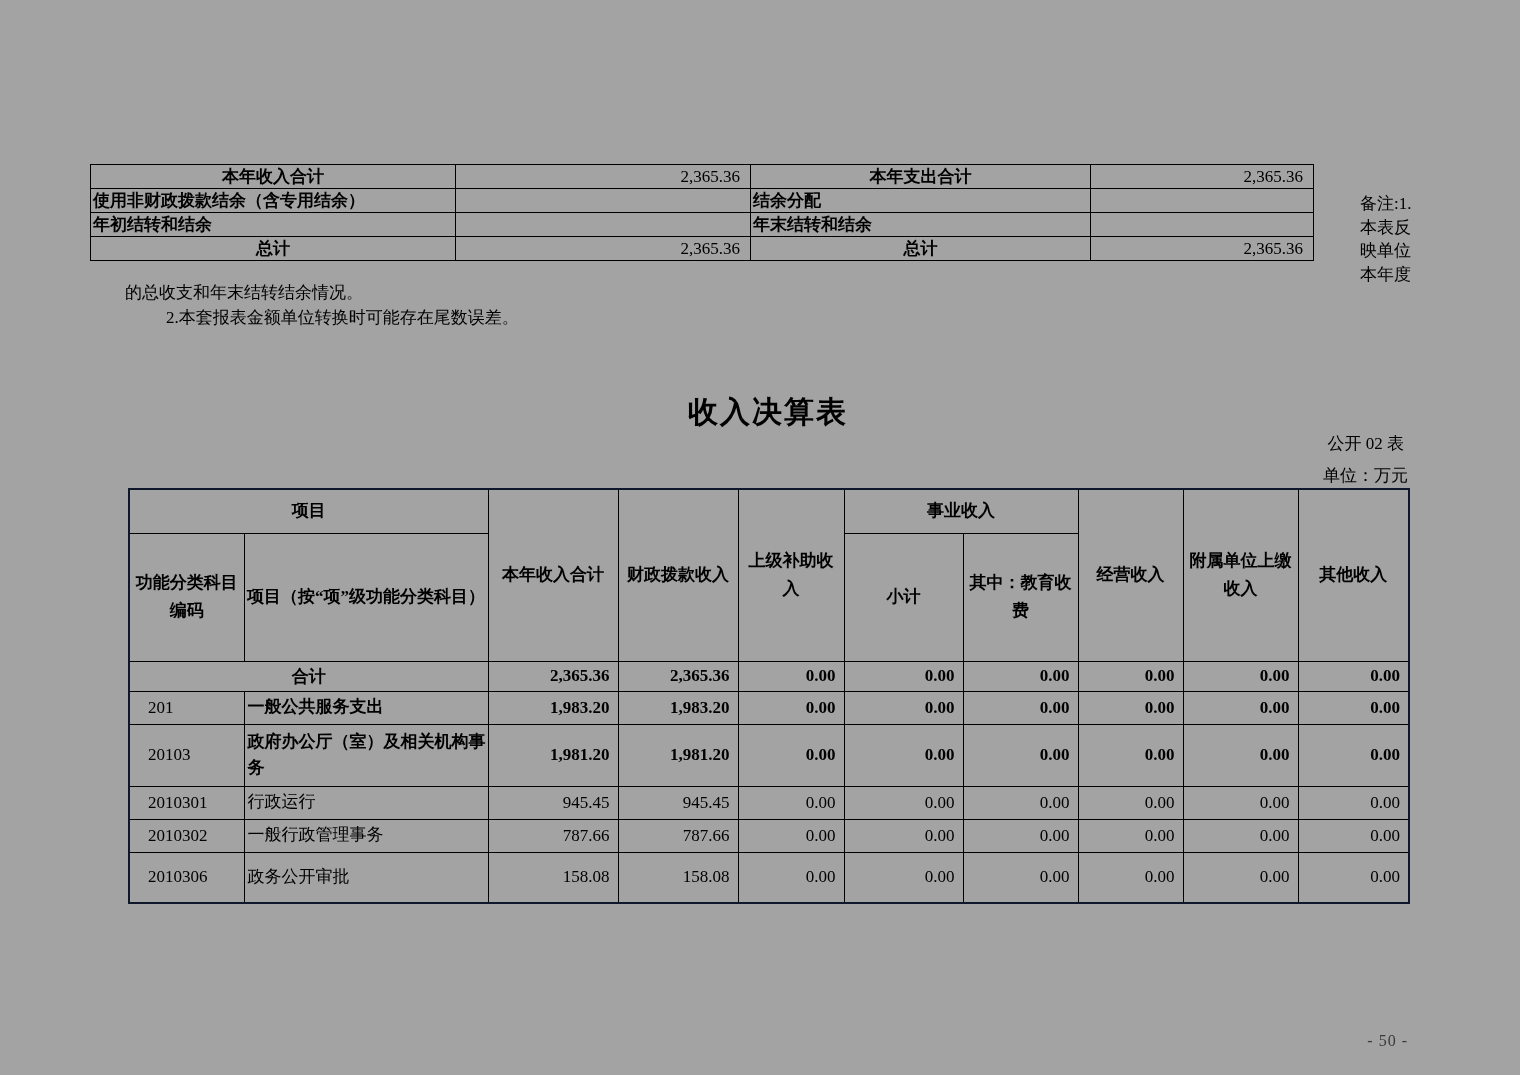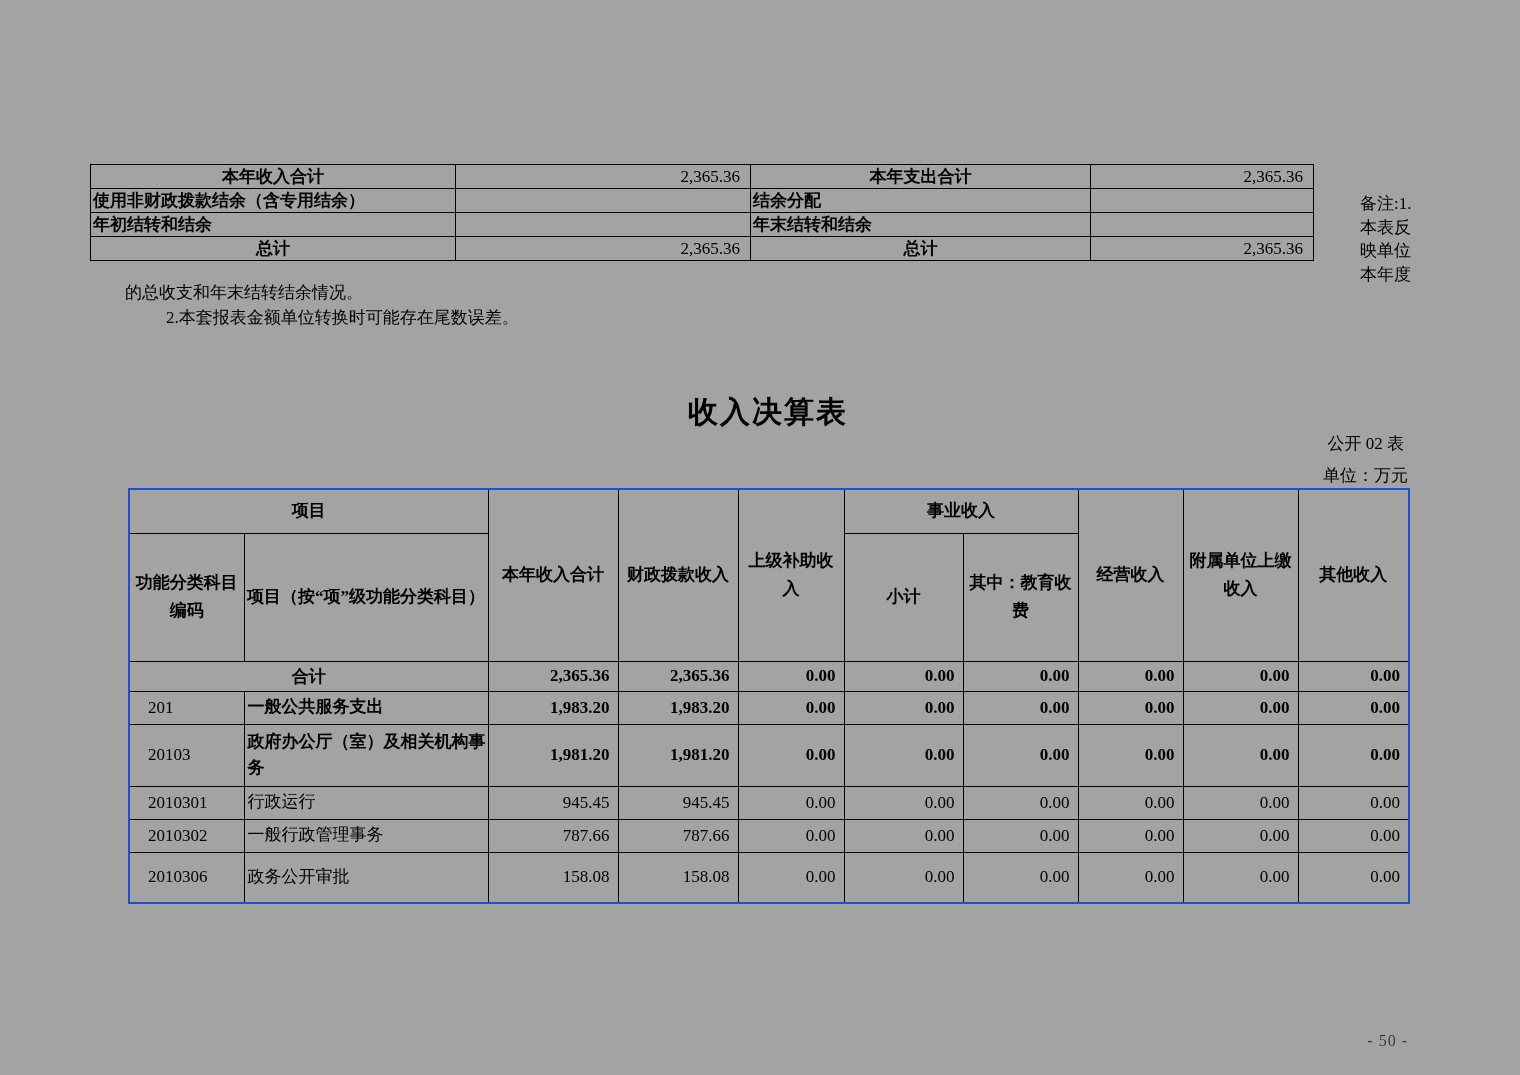--- a/index.html
+++ b/index.html
@@ -35,21 +35,21 @@
     text-align:center; font-size:30px; font-weight:bold; letter-spacing:2px;
   }
   .table-code {
     position:absolute; right:116px; top:432px; font-size:17px; text-align:right;
   }
   .unit-name { position:absolute; left:128px; top:462px; font-size:17px; }
   .unit-measure { position:absolute; right:112px; top:464px; font-size:17px; text-align:right; }
 
   
   .income-wrap { position:absolute; left:128px; top:488px; }
-  table.income { border-collapse:collapse; table-layout:fixed; width:1280px; border:2px solid #1d4ed8; }
+  table.income { border-collapse:collapse; table-layout:fixed; width:1280px; border:2px solid #0f172a; }
   table.income td, table.income th {
     border:1px solid #000; font-size:17px; vertical-align:middle; overflow:hidden;
   }
   table.income th { font-weight:bold; text-align:center; line-height:1.65; padding:0 2px; }
   td.cell-code { text-align:left; padding-left:18px; font-weight:normal; }
   td.cell-name { text-align:left; padding-left:3px; line-height:1.55;margin-left:8px; }
   td.cell-num  { text-align:right; padding-right:8px; white-space:nowrap; }
   td.cell-total-label { text-align:center; font-weight:bold; }
   tr.bold-row td.cell-name, tr.bold-row td.cell-num { font-weight:bold; }
 

